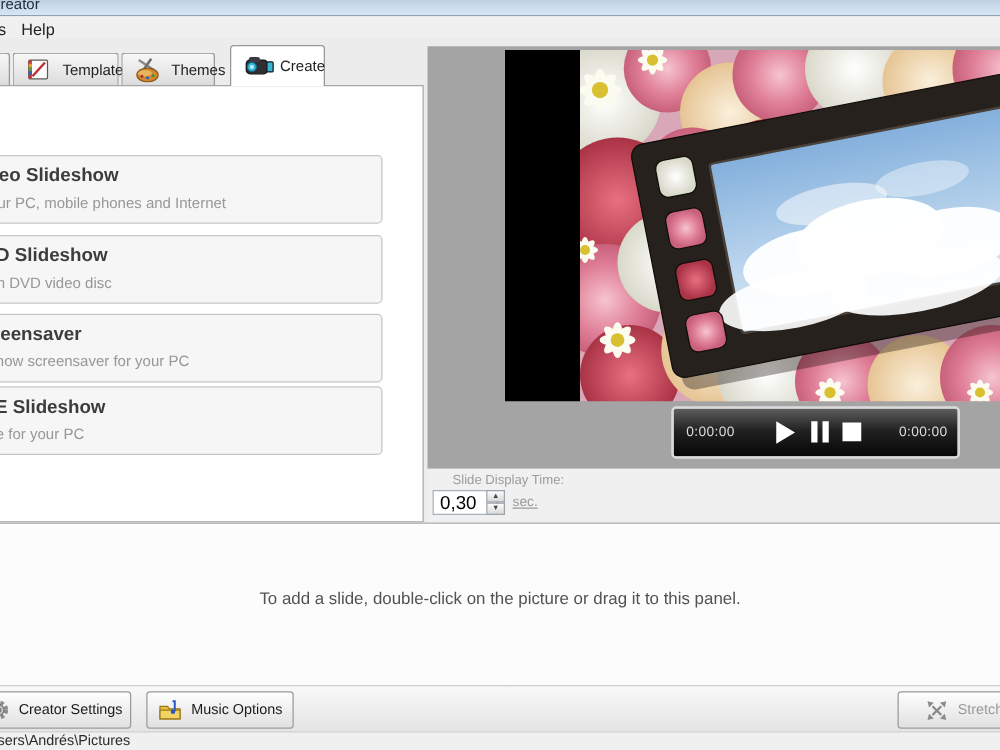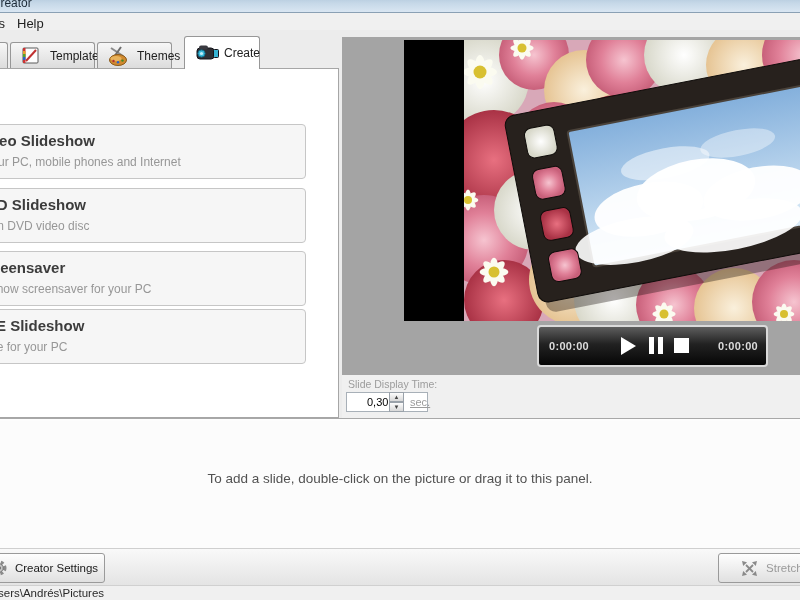--- a/index.html
+++ b/index.html
@@ -33,32 +33,32 @@
 
   
   .preview{position:absolute;left:437px;top:47px;width:523px;height:338px;background:#a4a4a4;}
   .letterbox{position:absolute;left:62px;top:3px;width:60px;height:281px;background:#000;}
   .previmg{position:absolute;left:122px;top:3px;width:401px;height:281px;}
 
   
   .playbar{position:absolute;left:195px;top:288px;width:231px;height:42px;box-sizing:border-box;
     border:2px solid #dadada;border-radius:4px;
     background:linear-gradient(#5e5e5e,#222 45%,#060606);}
-  .ptime{position:absolute;top:13px;font-size:11px;font-weight:bold;color:#dcdcdc;letter-spacing:.3px;}
+  .ptime{position:absolute;top:13px;font-size:11px;font-weight:normal;color:#dcdcdc;letter-spacing:.3px;}
   .pbtn{position:absolute;top:10px;width:20px;height:18px;cursor:pointer;}
   .play-tri{width:0;height:0;border-left:15px solid #fff;border-top:9px solid transparent;border-bottom:9px solid transparent;}
   .pause-bars{display:flex;gap:4px;}
   .pause-bars div{width:5px;height:17px;background:#fff;}
   .stop-sq{width:15px;height:15px;background:#fff;margin-top:1px;}
 
   
   .sdt{position:absolute;left:437px;top:385px;width:523px;height:43px;background:#f0f0f0;}
-  .sdt-label{position:absolute;left:6px;top:3px;font-size:10.5px;color:#9c9c9c;white-space:nowrap;}
+  .sdt-label{position:absolute;left:20px;top:3px;font-size:10.5px;color:#9c9c9c;white-space:nowrap;}
   .sdt-input{position:absolute;left:4px;top:17px;width:40px;height:18px;border:1px solid #a8b0b8;
-    background:#fff;font-size:11px;font-family:"Liberation Sans",sans-serif;padding:0 20px;}
+    background:#fff;font-size:15px;font-family:"Liberation Sans",sans-serif;padding:0 5px;}
   .spinner{position:absolute;left:47px;top:17px;width:15px;height:20px;}
   .spin{position:absolute;left:0;width:15px;height:10px;box-sizing:border-box;border:1px solid #9aa2aa;
     background:linear-gradient(#fdfdfd,#d8d8d8);font-size:6px;line-height:8px;text-align:center;color:#444;cursor:pointer;}
   .spin.up{top:0;} .spin.down{top:10px;}
   .sdt-unit{position:absolute;left:68px;top:21px;font-size:11px;color:#9c9c9c;text-decoration:underline;}
 
   
   .divider{position:absolute;left:0;top:428px;width:960px;height:3px;border-top:1px solid #a8a8a8;background:#fdfdfd;}
   .slidespanel{position:absolute;left:0;top:431px;width:960px;height:127px;background:#fcfcfc;}
   .hint{position:absolute;left:95px;top:50px;width:800px;text-align:center;font-size:13.5px;color:#525252;}
@@ -279,20 +279,29 @@
 
     <div class="toolbar">
       <div class="tbtn" style="left:78px;width:122px;">
         <svg width="18" height="18" viewBox="0 0 18 18">
           <circle cx="9" cy="9" r="5.5" fill="none" stroke="#8a8a8a" stroke-width="4" stroke-dasharray="2.5 2"></circle>
           <circle cx="9" cy="9" r="4.2" fill="#c8c8c8" stroke="#777"></circle>
           <circle cx="9" cy="9" r="1.7" fill="#f2f2f2" stroke="#777"></circle>
         </svg>
         <span>Creator Settings</span>
       </div>
+      <div class="tbtn" style="left:212px;width:118px;">
+        <svg width="20" height="18" viewBox="0 0 20 18">
+          <path d="M2 6 L8 6 L9.5 8 L18 8 L18 16 L2 16 Z" fill="#e8c040" stroke="#9a7a18"></path>
+          <path d="M2 9 L18 9 L18 16 L2 16 Z" fill="#f2d462" stroke="#9a7a18"></path>
+          <path d="M12 2 L13.8 2 L13.8 10" stroke="#2858c8" stroke-width="1.6" fill="none"></path>
+          <circle cx="12.4" cy="10.4" r="1.8" fill="#2858c8"></circle>
+        </svg>
+        <span>Music Options</span>
+      </div>
       <div class="tbtn disabled" style="left:813px;width:122px;">
         <svg width="19" height="19" viewBox="0 0 19 19">
           <g stroke="#8a8a8a" stroke-width="1.8">
             <line x1="6" y1="6" x2="13" y2="13"></line>
               <line x1="13" y1="6" x2="6" y2="13"></line>
           </g>
           <g fill="#8a8a8a">
             <path d="M2 2 L7 3.2 L3.2 7 Z"></path>
               <path d="M17 2 L15.8 7 L12 3.2 Z"></path>
             <path d="M2 17 L3.2 12 L7 15.8 Z"></path>

